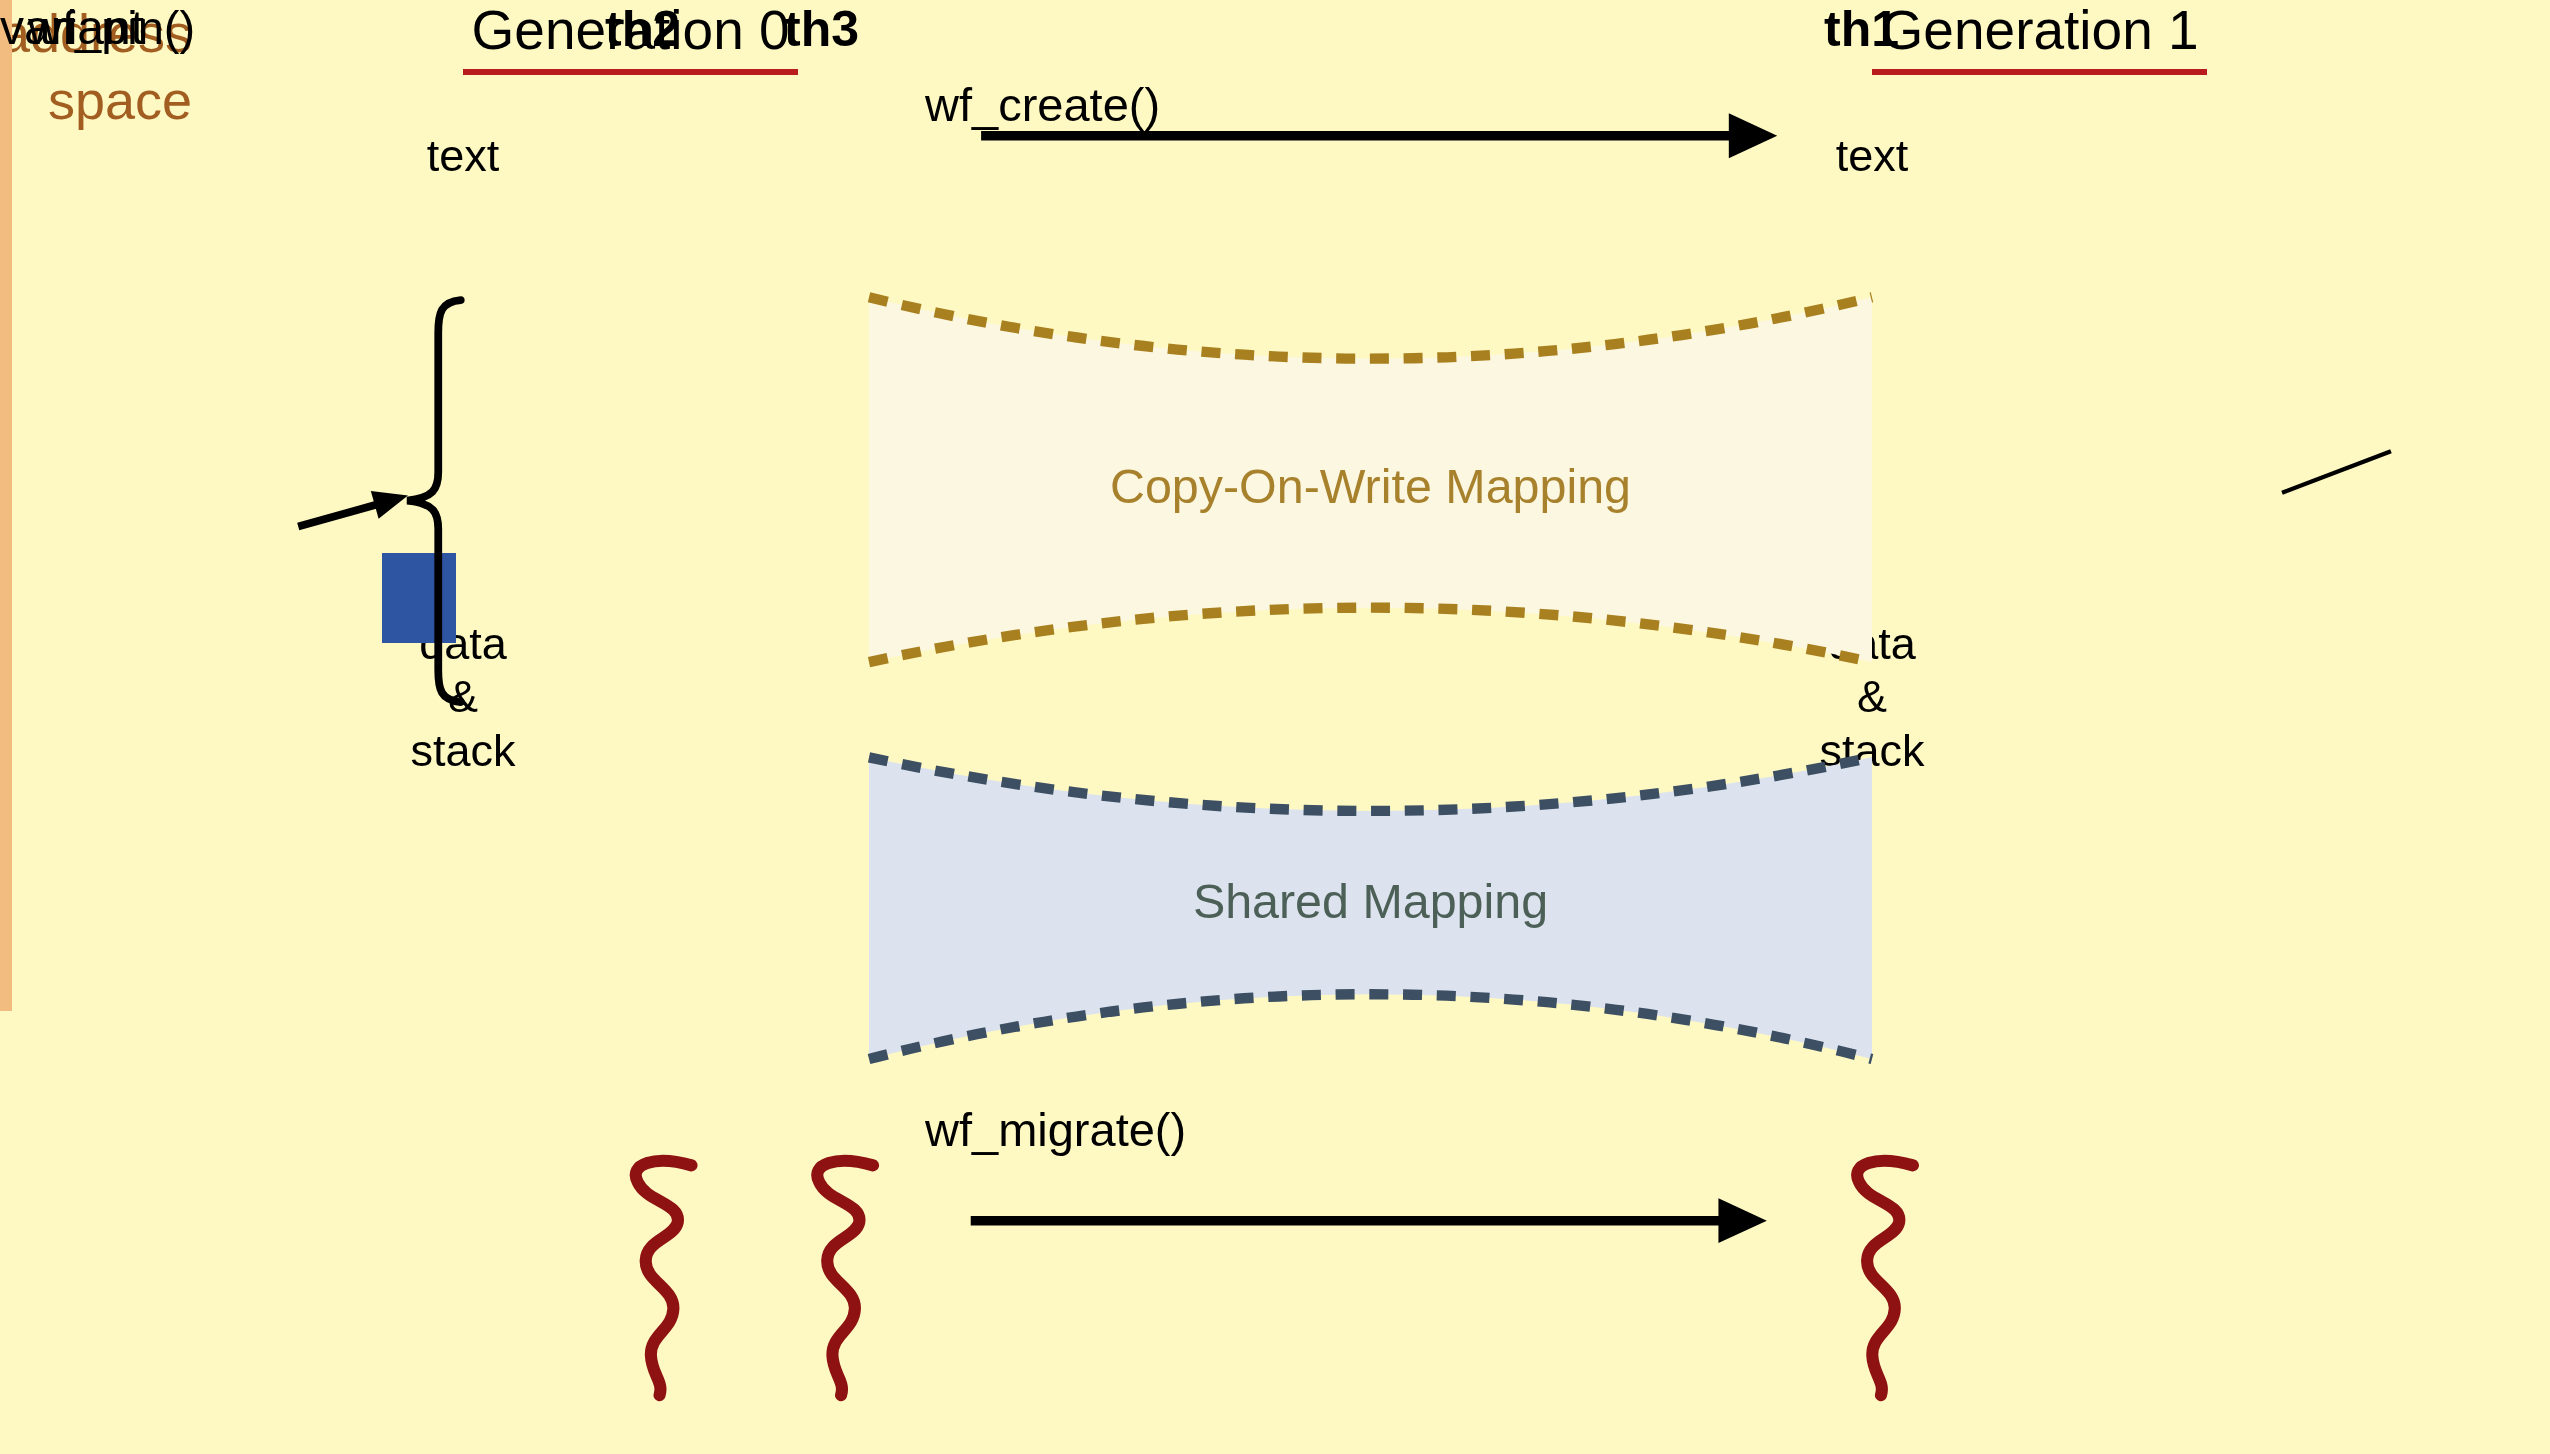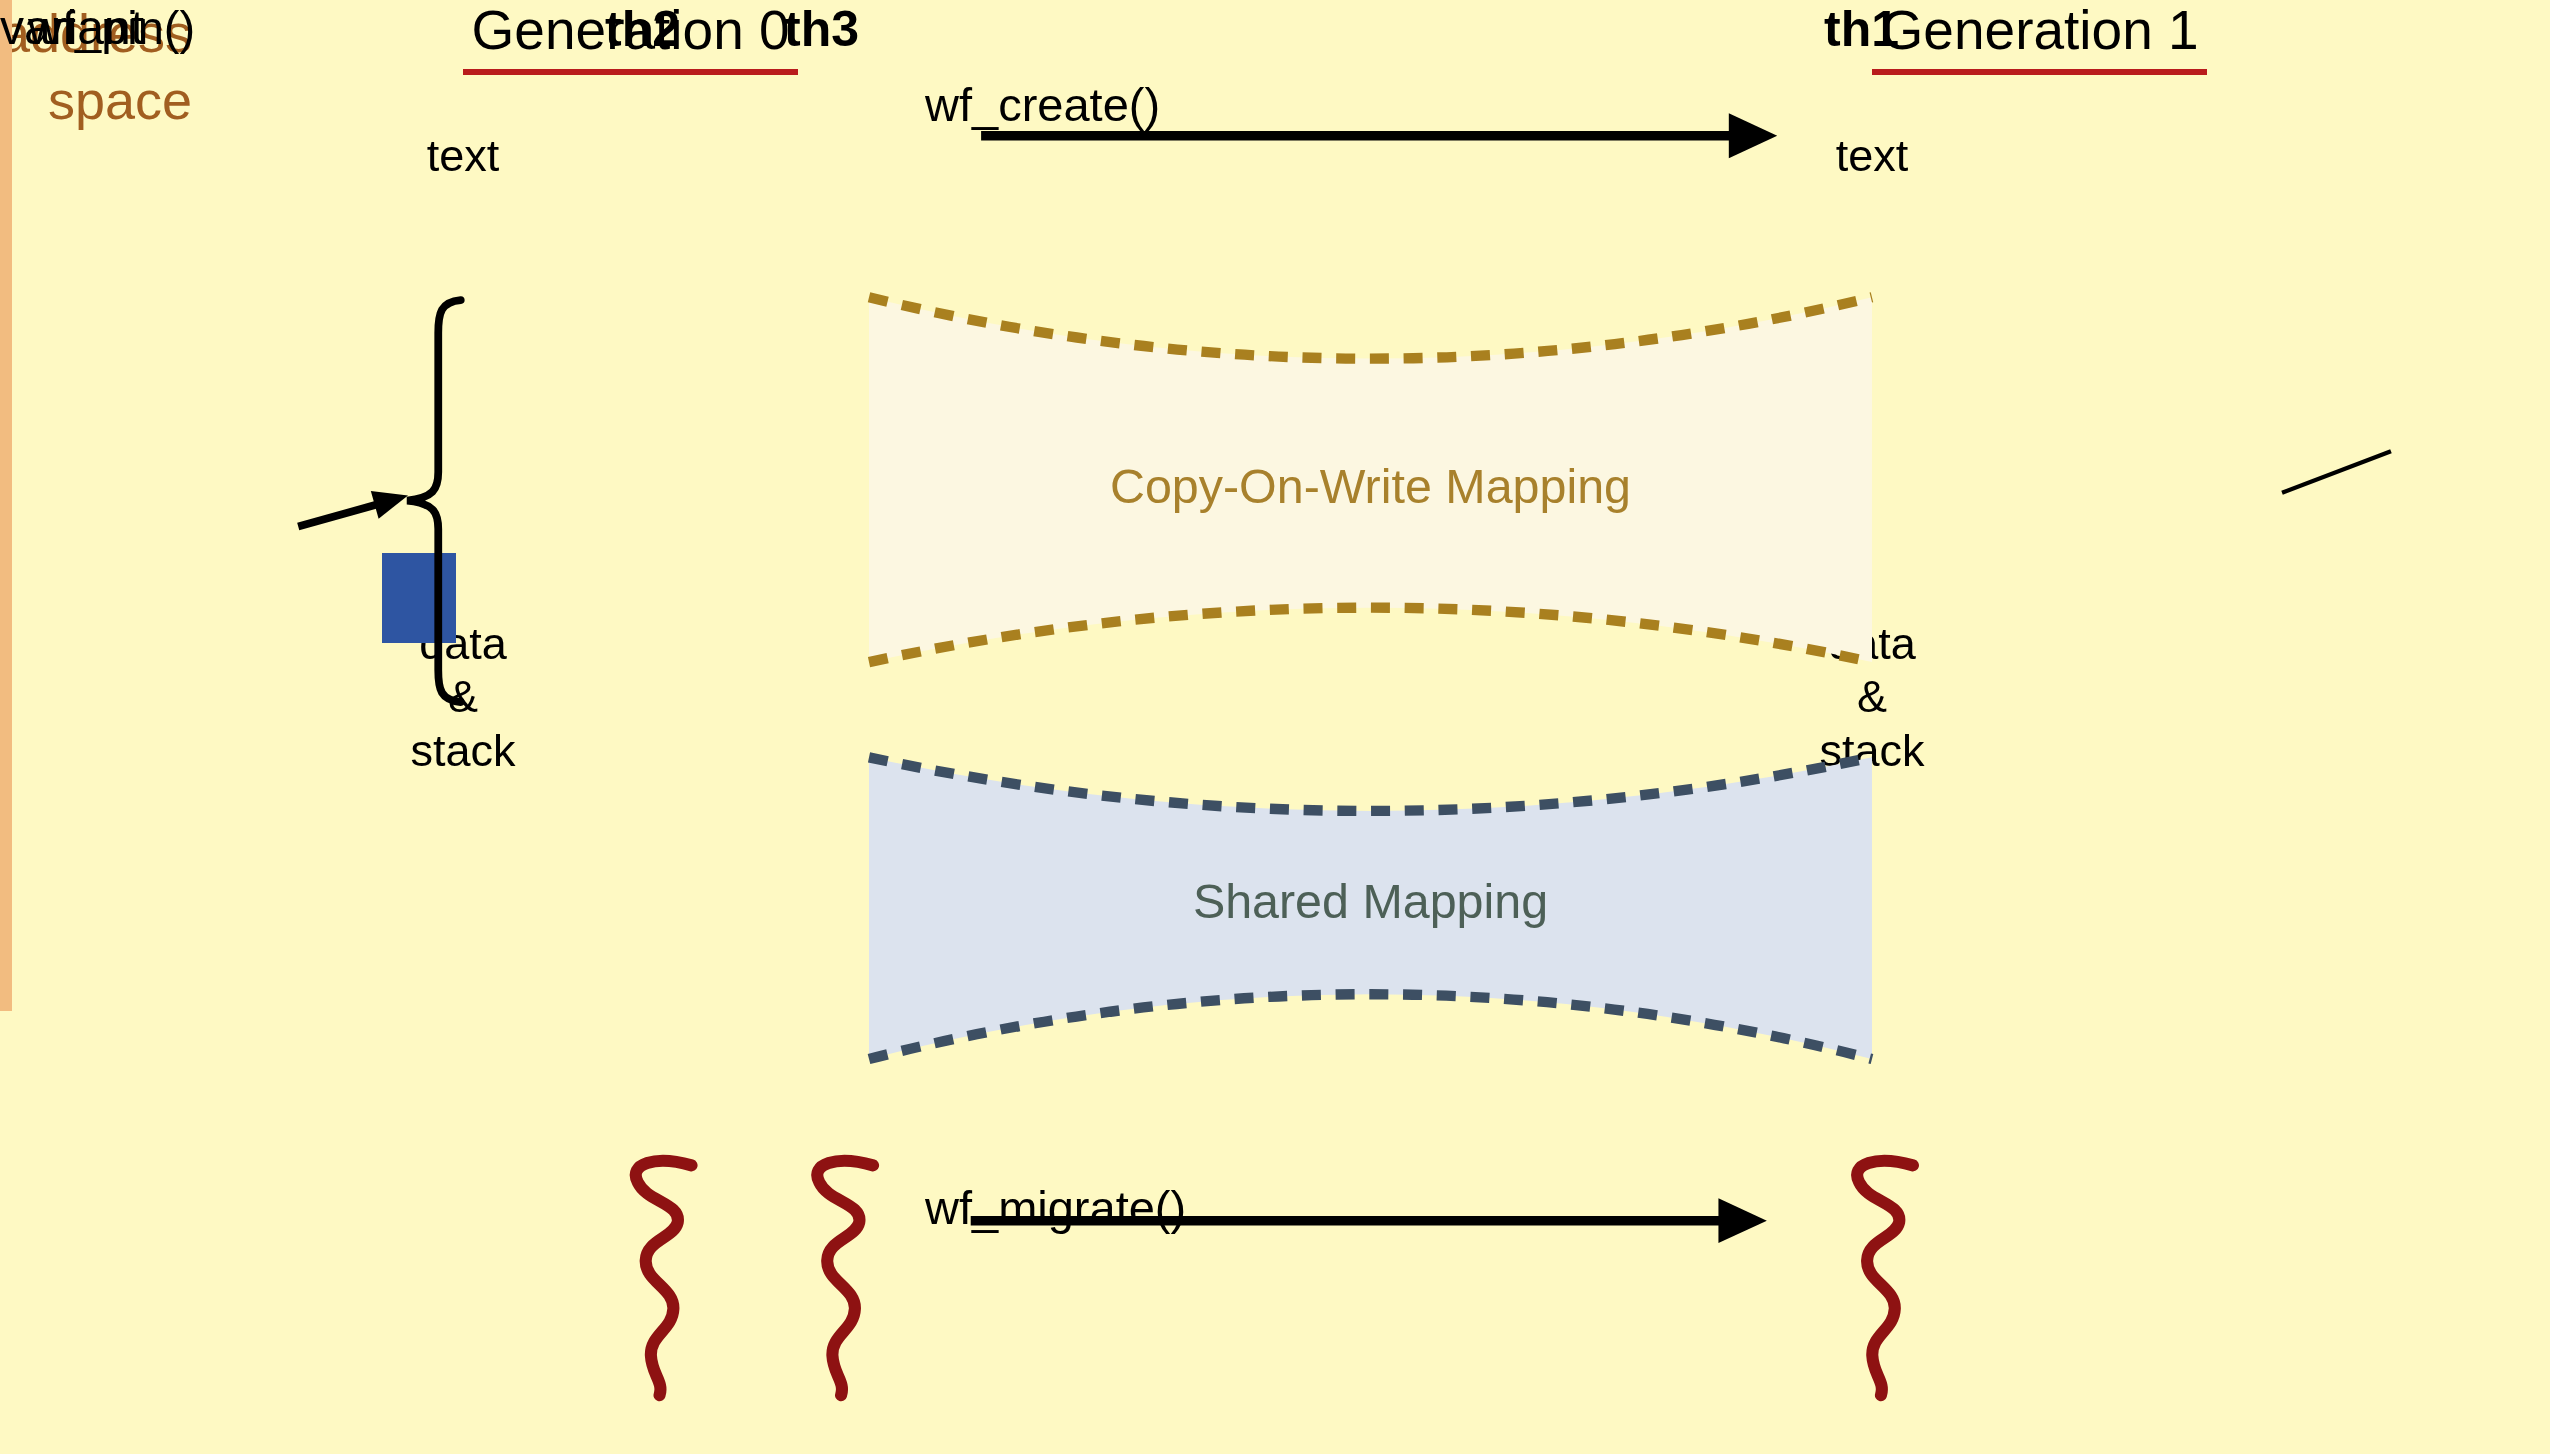--- a/index.html
+++ b/index.html
@@ -66,21 +66,21 @@
 
   <div class="abs gen-title-wrap" style="left:463px;">
     <span class="gen-title">Generation 0</span>
   </div>
   <div class="abs gen-title-wrap" style="left:1872px;">
     <span class="gen-title">Generation 1</span>
   </div>
 
   <div class="abs code-label arrow-label" style="left:925px;top:77px;">wf_create()</div>
 
-  <div class="abs code-label arrow-label" style="left:925px;top:1180px;">wf_migrate()</div>
+  <div class="abs code-label arrow-label" style="left:925px;top:1102px;">wf_migrate()</div>
 
   <div class="abs code-label wfpin-label">wf_pin()</div>
 
   <div class="abs variant-label">variant</div>
 
   <div class="abs col" style="left:463px;">
     <div class="band gray" style="top:0;height:71px;"></div>
     <div class="band yellow" style="top:79px;height:153px;">
       <div class="band-label">text</div>
     </div>

